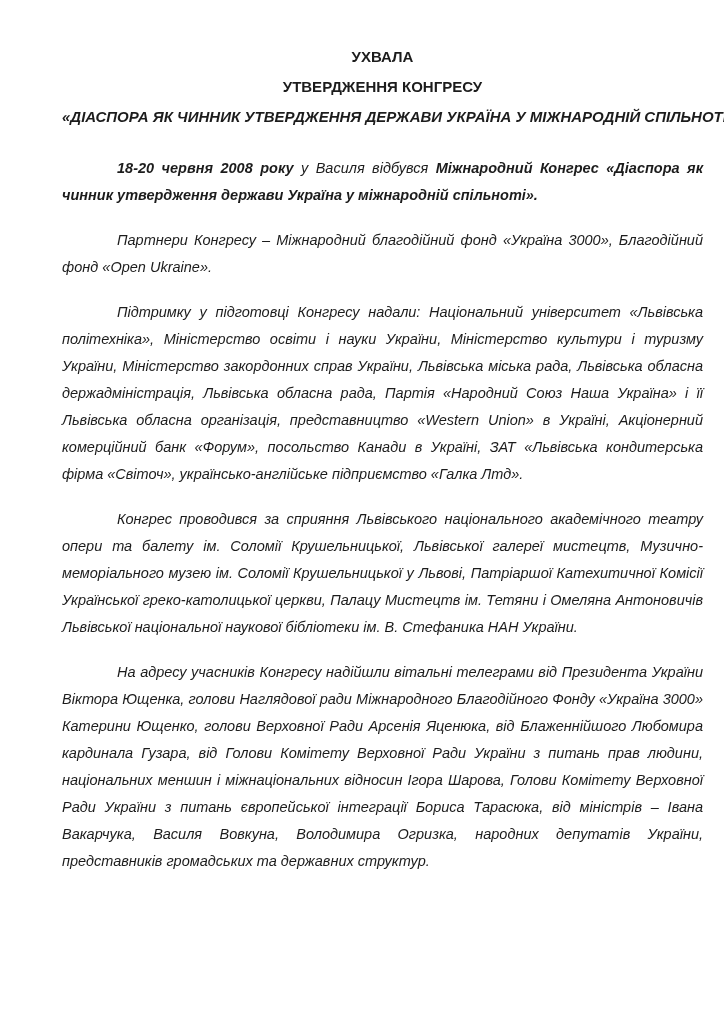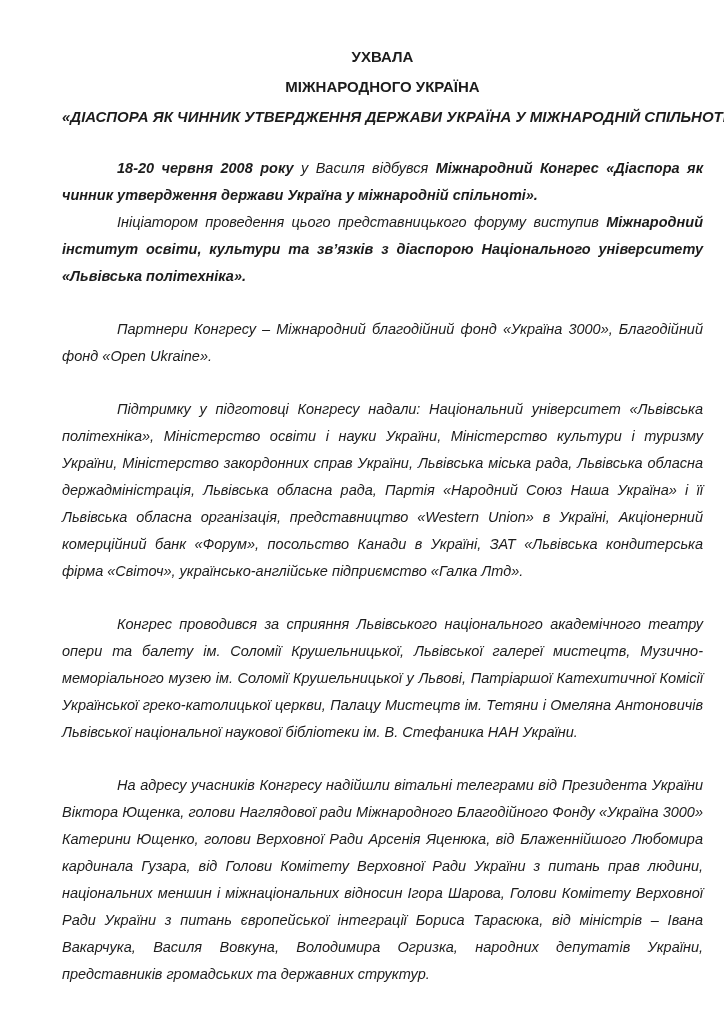--- a/index.html
+++ b/index.html
@@ -34,35 +34,34 @@
     margin-top: 23px;
     font-size: 14.5px;
     line-height: 27px;
     text-align: justify;
   }
   .para {
     margin: 0;
     text-indent: 55px;
   }
   .para.spaced {
-    margin-top: 26px;
+    margin-top: 18px;
   }
   .run { font-weight: 400; font-style: italic; }
   .run.bold { font-weight: 700; }
 </style>
 </head>
 <body>
 
 <div class="page" style="background: rgb(255, 255, 255); color: rgb(28, 28, 28);">
   <div class="doc-title">
     <div class="title-line">УХВАЛА</div>
-    <div class="title-line">МІЖНАРОДНОГО УКРАЇНА</div>
+    <div class="title-line">УТВЕРДЖЕННЯ КОНГРЕСУ</div>
     <div class="title-line italic">«ДІАСПОРА ЯК ЧИННИК УТВЕРДЖЕННЯ ДЕРЖАВИ УКРАЇНА У МІЖНАРОДНІЙ СПІЛЬНОТІ»</div>
   </div>
   <div class="doc-body">
       <p class="para"><span class="run bold">18-20 червня 2008 року</span><span class="run"> у Василя відбувся </span><span class="run bold">Міжнародний Конгрес «Діаспора як чинник утвердження держави Україна у міжнародній спільноті».</span></p>
-      <p class="para"><span class="run">Ініціатором проведення цього представницького форуму виступив </span><span class="run bold">Міжнародний інститут освіти, культури та зв’язків з діаспорою Національного університету «Львівська політехніка».</span></p>
       <p class="para spaced"><span class="run">Партнери Конгресу – Міжнародний благодійний фонд «Україна 3000», Благодійний фонд «Open Ukraine».</span></p>
       <p class="para spaced"><span class="run">Підтримку у підготовці Конгресу надали: Національний університет «Львівська політехніка», Міністерство освіти і науки України, Міністерство культури і туризму України, Міністерство закордонних справ України, Львівська міська рада, Львівська обласна держадміністрація, Львівська обласна рада, Партія «Народний Союз Наша Україна» і її Львівська обласна організація, представництво «Western Union» в Україні, Акціонерний комерційний банк «Форум», посольство Канади в Україні, ЗАТ «Львівська кондитерська фірма «Світоч», українсько-англійське підприємство «Галка Лтд».</span></p>
       <p class="para spaced"><span class="run">Конгрес проводився за сприяння Львівського національного академічного театру опери та балету ім. Соломії Крушельницької, Львівської галереї мистецтв, Музично-меморіального музею ім. Соломії Крушельницької у Львові, Патріаршої Катехитичної Комісії Української греко-католицької церкви, Палацу Мистецтв ім. Тетяни і Омеляна Антоновичів Львівської національної наукової бібліотеки ім. В. Стефаника НАН України.</span></p>
       <p class="para spaced"><span class="run">На адресу учасників Конгресу надійшли вітальні телеграми від Президента України Віктора Ющенка, голови Наглядової ради Міжнародного Благодійного Фонду «Україна 3000» Катерини Ющенко, голови Верховної Ради Арсенія Яценюка, від Блаженнійшого Любомира кардинала Гузара, від Голови Комітету Верховної Ради України з питань прав людини, національних меншин і міжнаціональних відносин Ігора Шарова, Голови Комітету Верховної Ради України з питань європейської інтеграції Бориса Тарасюка, від міністрів – Івана Вакарчука, Василя Вовкуна, Володимира Огризка, народних депутатів України, представників громадських та державних структур.</span></p>
     </div>
 </div>
 
 </body></html>

